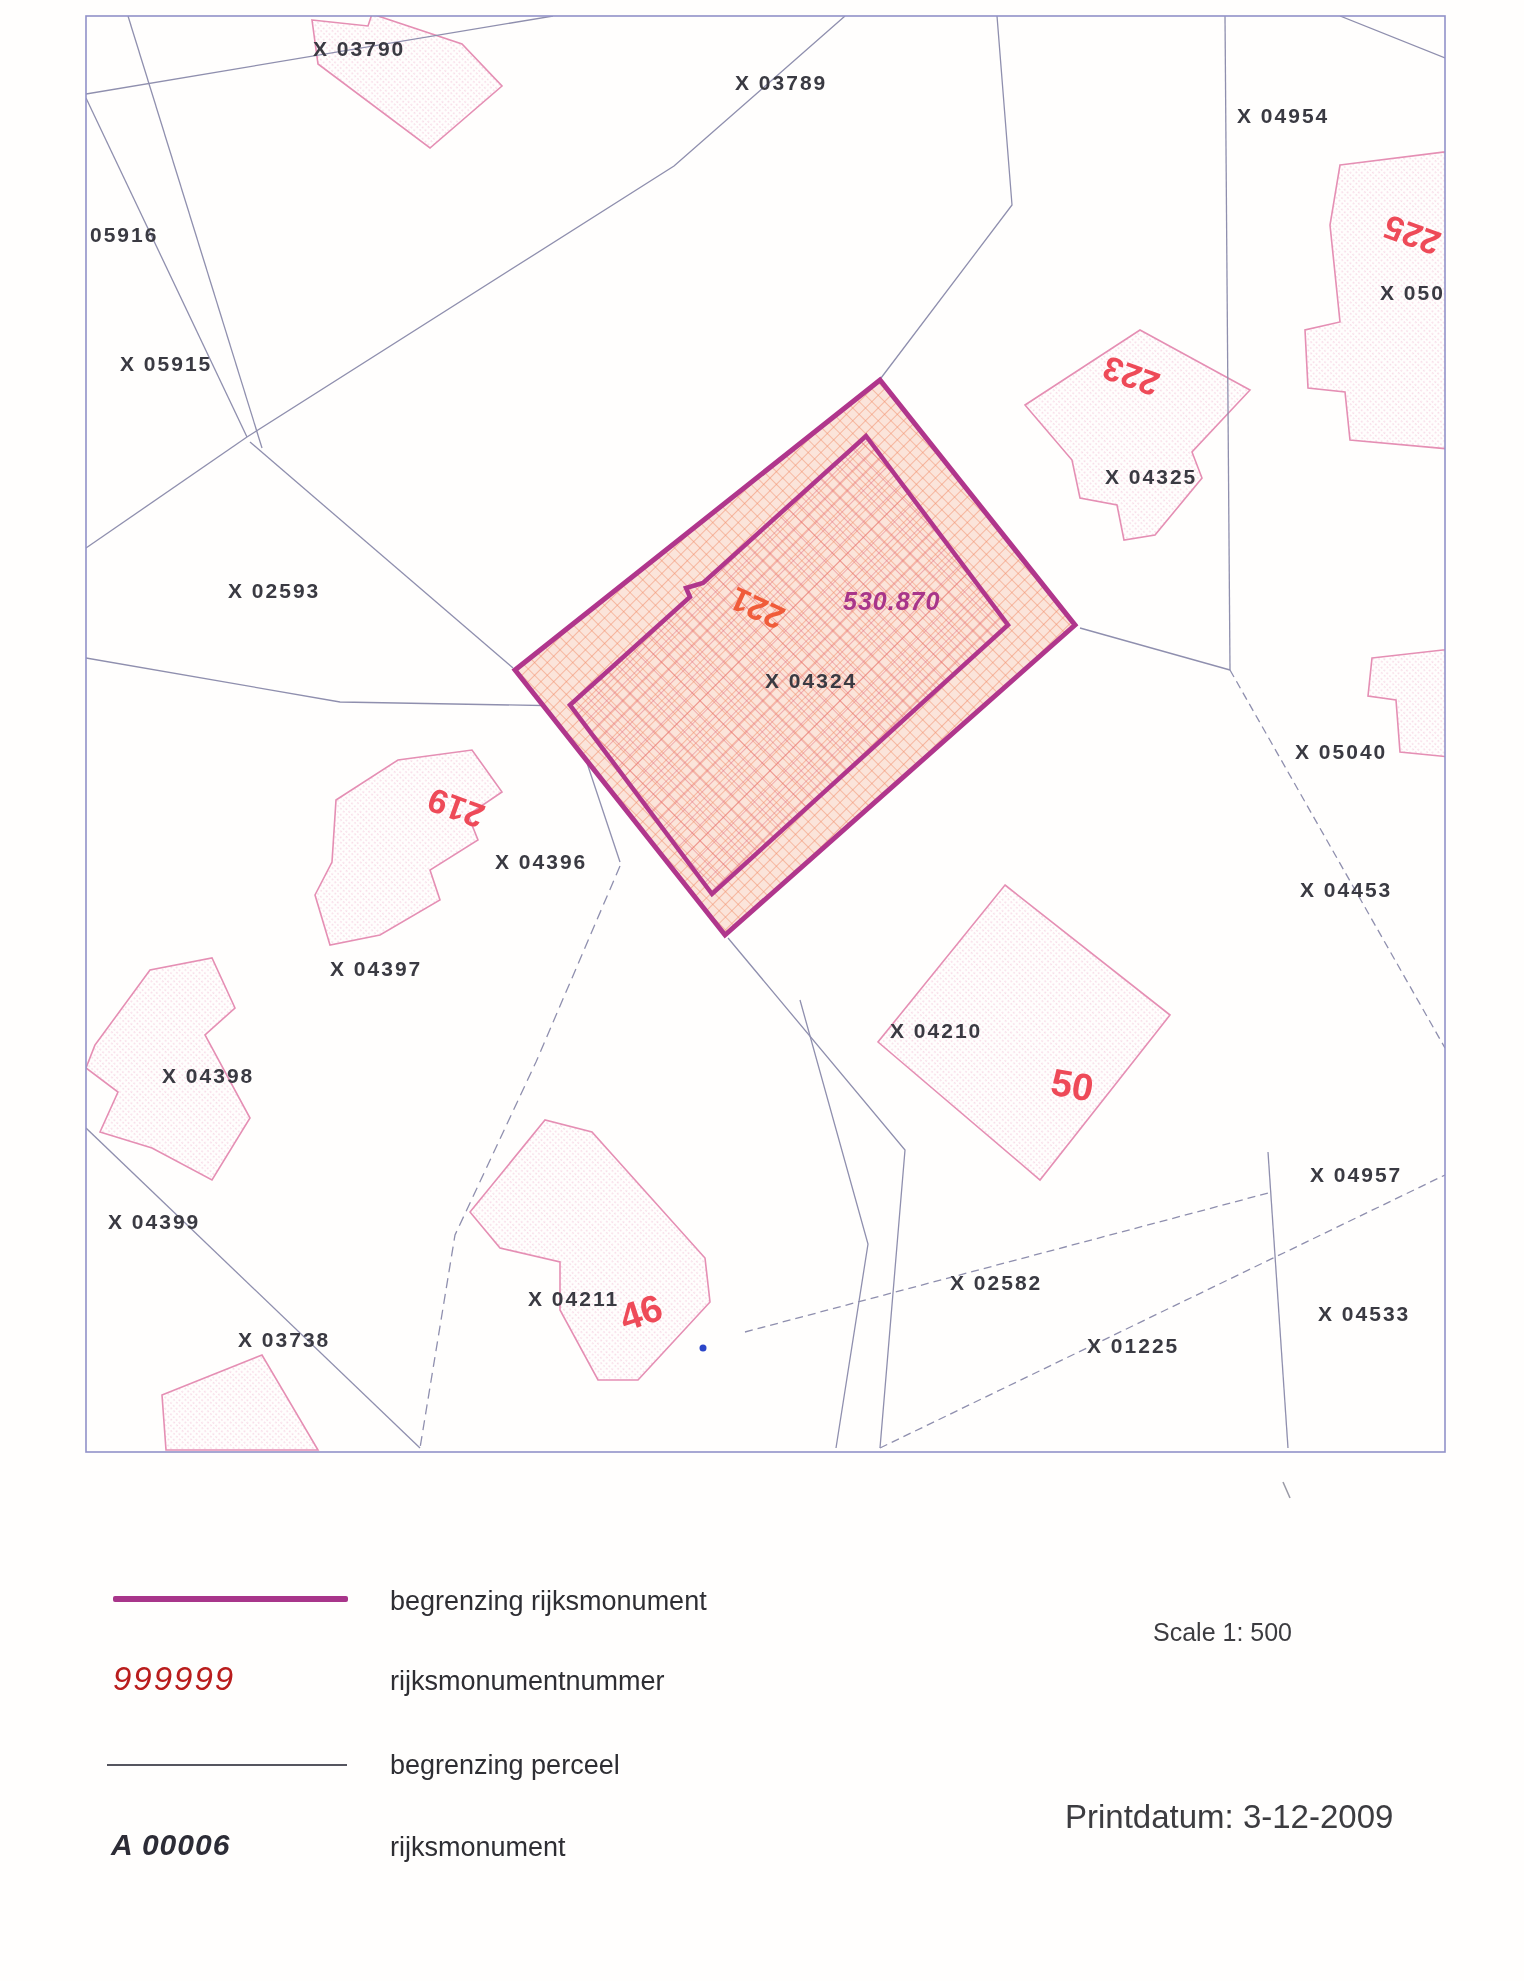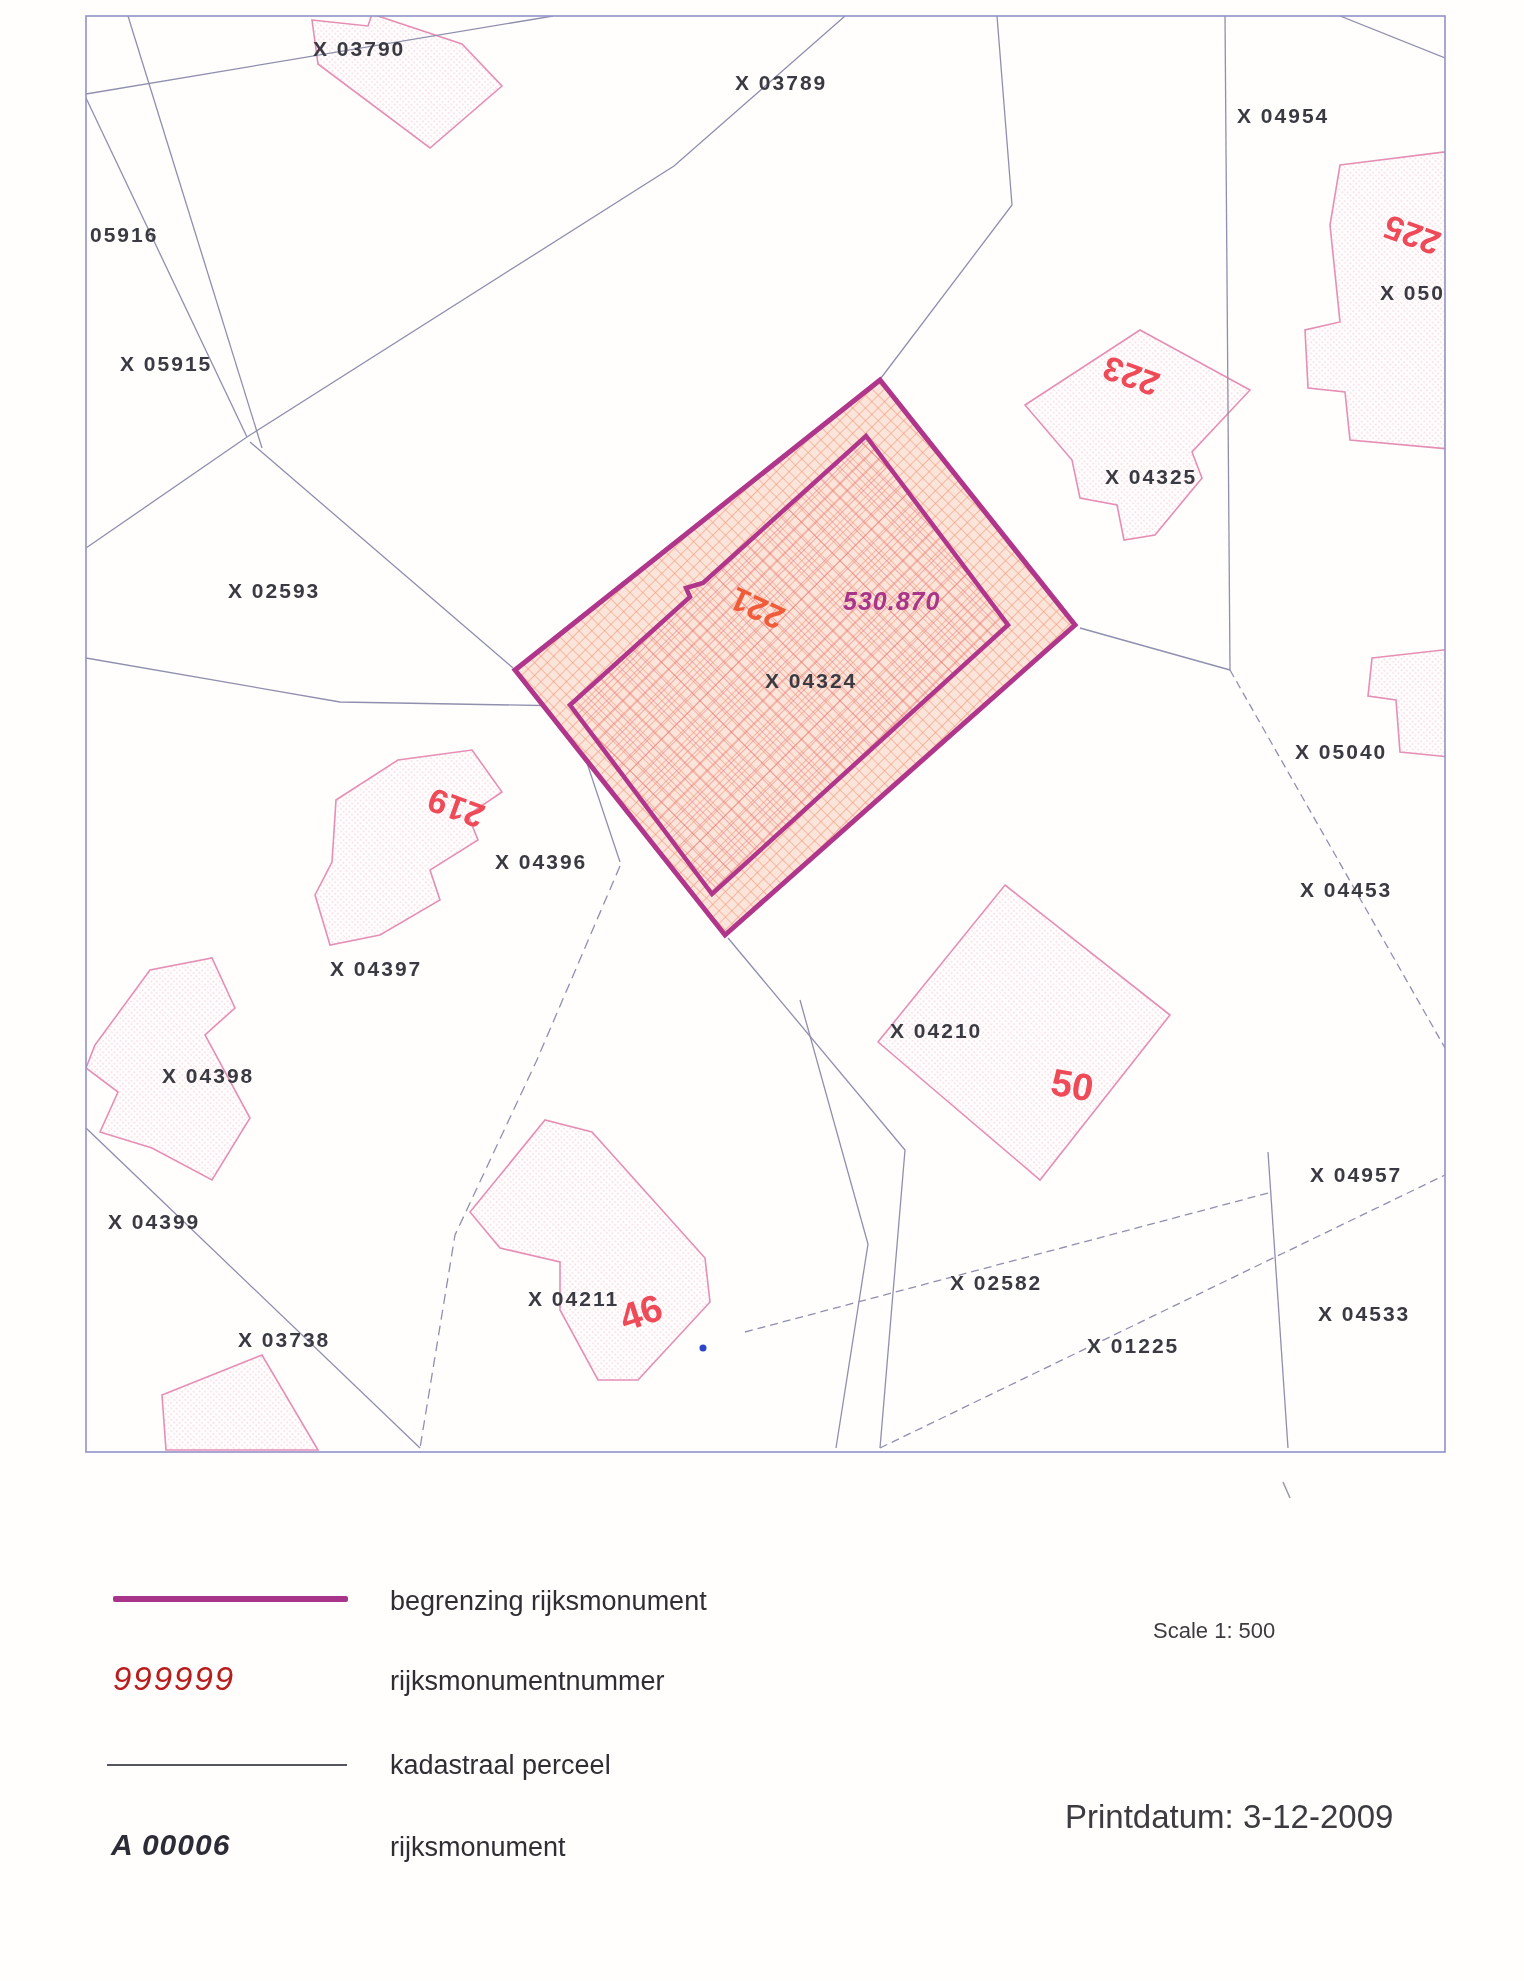--- a/index.html
+++ b/index.html
@@ -12,21 +12,21 @@
   .house-num{font-family:"Liberation Sans",sans-serif;font-weight:bold;fill:#ee4a58;}
   .area-num{font-family:"Liberation Sans",sans-serif;font-weight:bold;font-style:italic;
             font-size:25px;fill:#a8358a;letter-spacing:1px;}
   .legend{position:absolute;left:0;top:1500px;width:1524px;height:481px;margin-left:35px;}
   .leg-row{position:absolute;color:#36363a;font-size:27px;}
   .leg-label{position:absolute;left:355px;top:0;white-space:nowrap;color:#2e2e33;}
   .leg-bar{position:absolute;left:78px;top:10px;width:235px;height:6px;background:#a8358a;border-radius:2px;}
   .leg-line{position:absolute;left:72px;top:14px;width:240px;height:2px;background:#55555f;}
   .leg-999999{position:absolute;left:78px;top:-6px;font-size:33px;font-weight:normal;font-style:italic;color:#b91c1c;letter-spacing:2px;}
   .leg-a00000{position:absolute;left:76px;top:-4px;font-size:30px;font-weight:bold;font-style:italic;color:#2c2c36;letter-spacing:1px;}
-  .leg-scale{position:absolute;left:1118px;top:118px;font-size:22px;color:#3c3c40;}
+  .leg-scale{position:absolute;left:1118px;top:118px;font-size:25px;color:#3c3c40;}
   .leg-print{position:absolute;left:1030px;top:298px;font-size:33px;color:#3c3c40;}
 </style>
 </head>
 <body>
 
 <div class="page">
 
   <div class="map-wrap">
     <svg width="1524" height="1500" viewBox="0 0 1524 1500">
       <defs>
@@ -140,21 +140,21 @@
       <div class="leg-label">begrenzing rijksmonument</div>
     </div>
 
     <div class="leg-row" style="left:0;top:166px;width:1000px;">
       <div class="leg-999999">999999</div>
       <div class="leg-label">rijksmonumentnummer</div>
     </div>
 
     <div class="leg-row" style="left:0;top:250px;width:1000px;">
       <div class="leg-line"></div>
-      <div class="leg-label">kadastraal perceel</div>
+      <div class="leg-label">begrenzing perceel</div>
     </div>
 
     <div class="leg-row" style="left:0;top:332px;width:1000px;">
       <div class="leg-a00000">A 00006</div>
       <div class="leg-label">rijksmonument</div>
     </div>
 
     <div class="leg-scale">Scale 1: 500</div>
     <div class="leg-print">Printdatum: 3-12-2009</div>
   </div>

